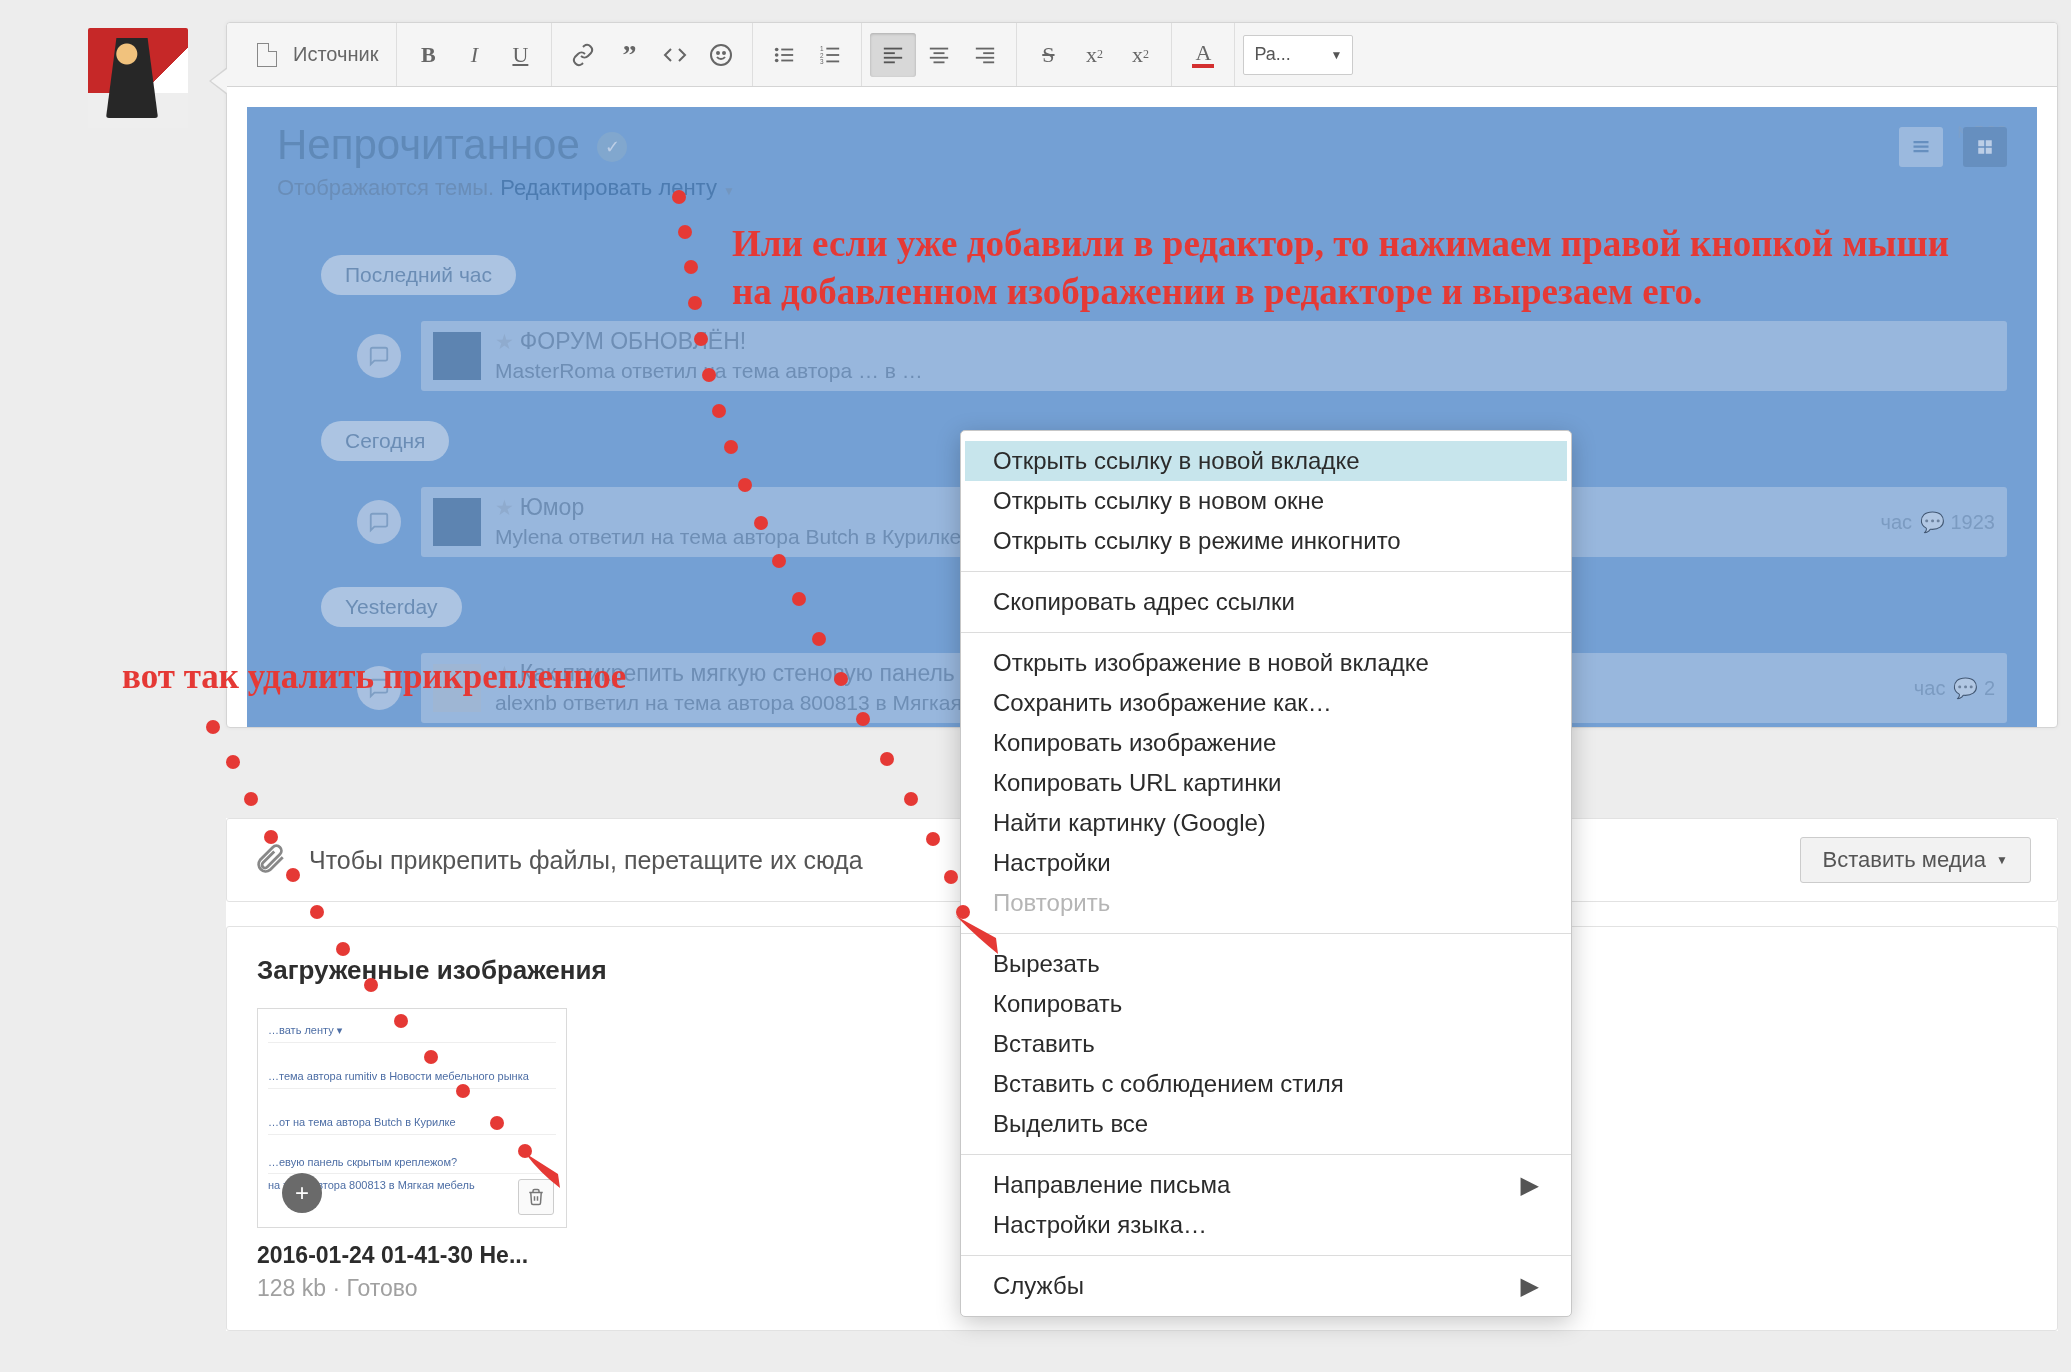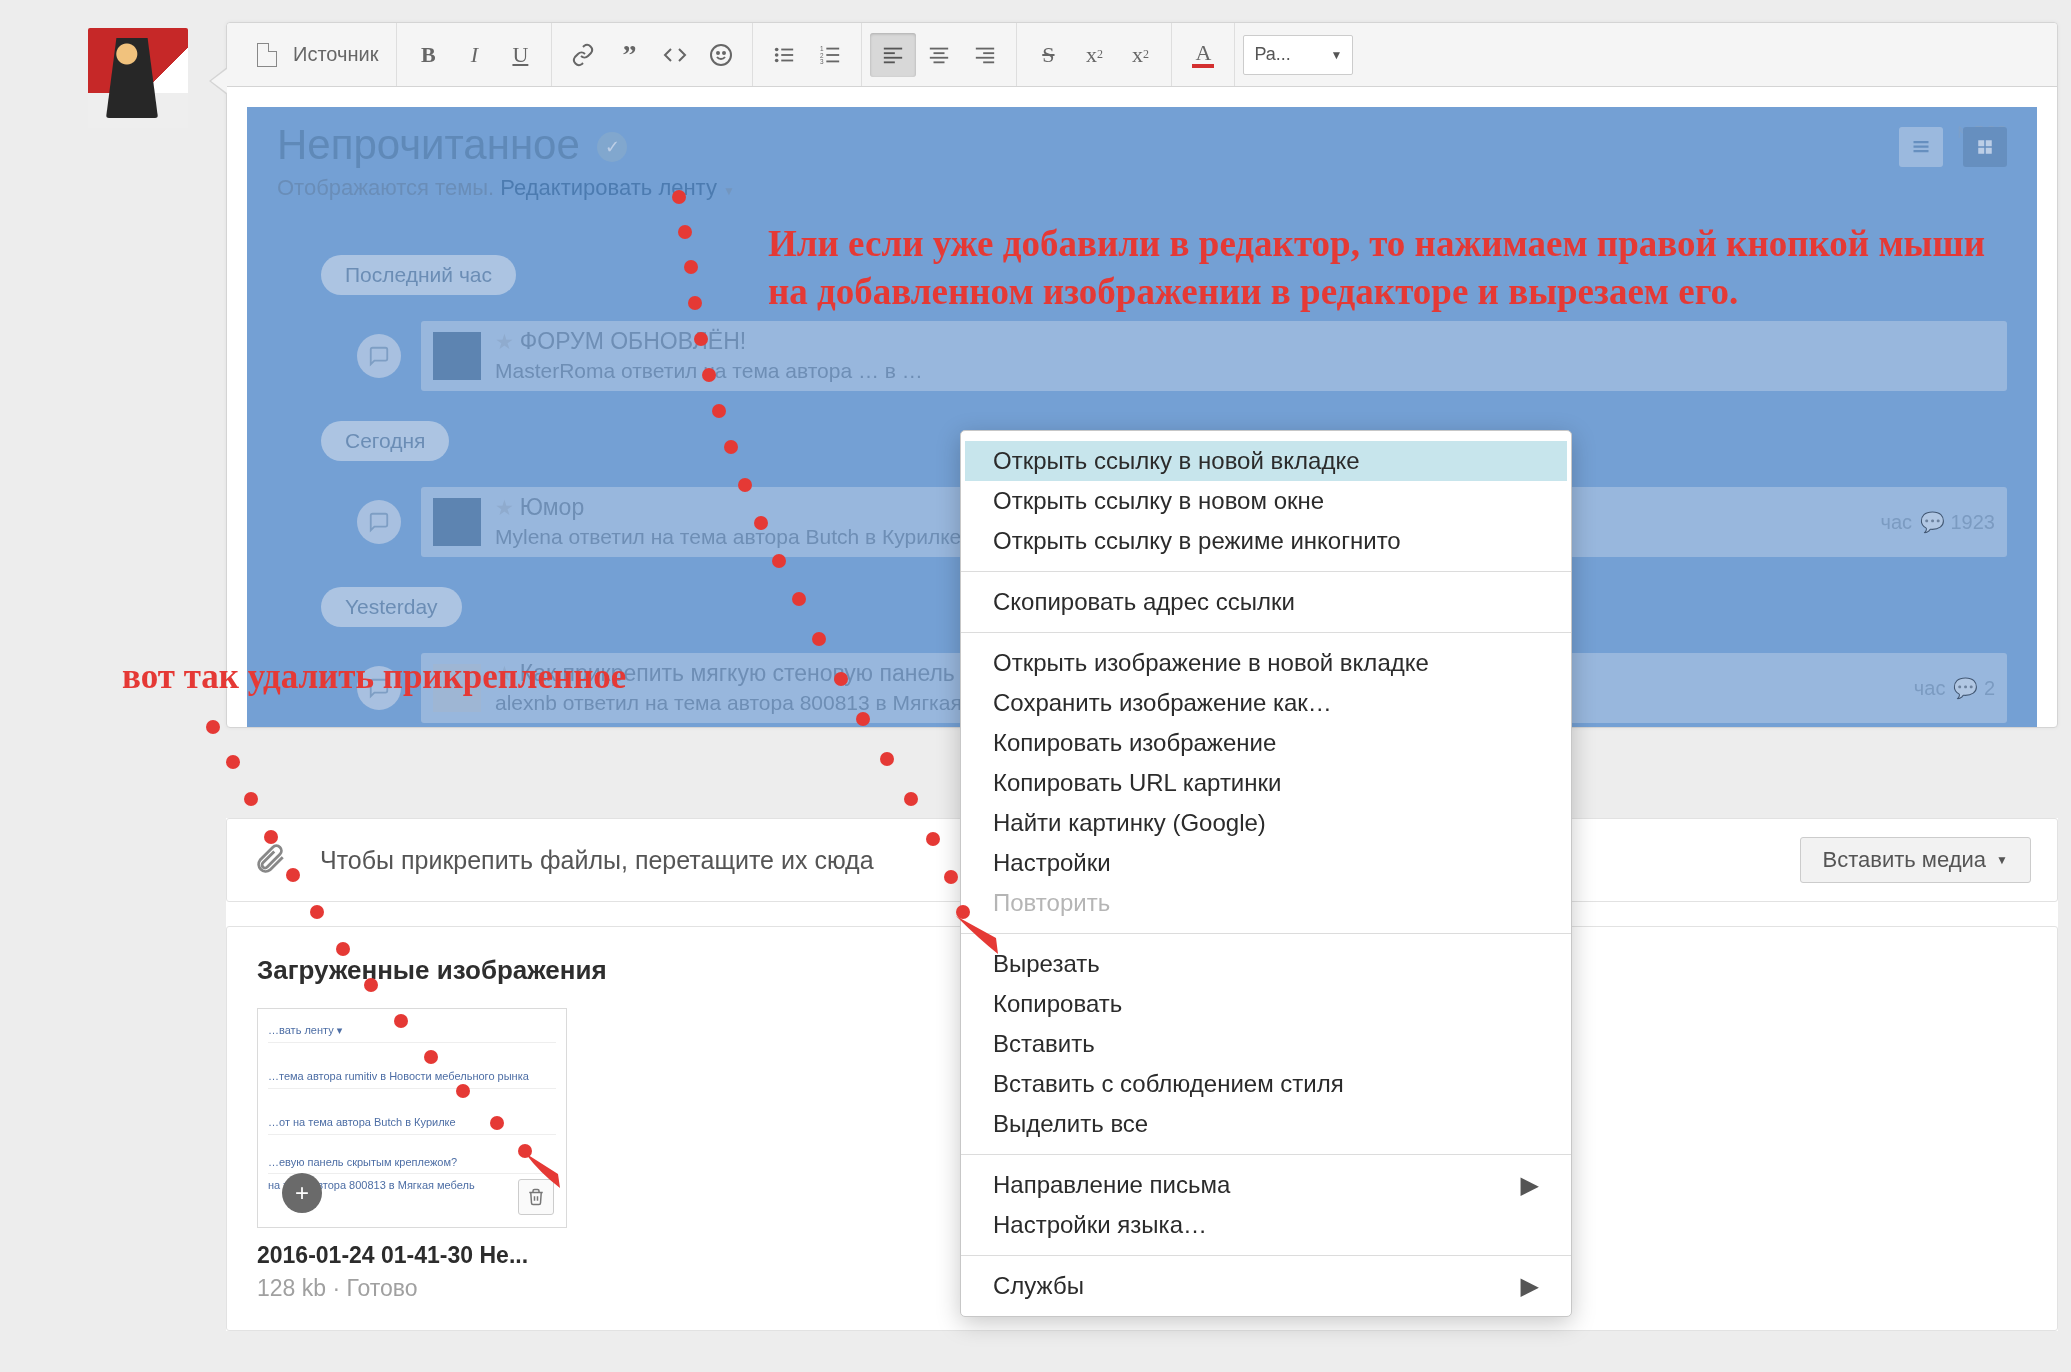--- a/index.html
+++ b/index.html
@@ -93,21 +93,21 @@
   .post-meta{color:#97adc4;font-size:20px;display:flex;align-items:center;gap:8px;}
   .post-meta .cmt::before{content:"💬 ";filter:grayscale(1) opacity(.7);}
 
   
   .attach-section{
     position:absolute;left:226px;top:818px;width:1832px;
     background:#fff;
   }
   .attach-bar{
     display:flex;align-items:center;height:84px;border:1px solid #e2e2e2;
-    padding:0 26px;border-radius:3px;gap:11px;
+    padding:0 26px;border-radius:3px;
   }
   .clip-ic{color:#888;margin-right:22px;}
   .attach-txt{flex:1;color:#555;font-size:25px;}
   .media-btn{
     height:46px;padding:0 22px;border:1px solid #ccc;background:#f2f2f2;
     color:#555;font-size:22px;border-radius:3px;cursor:pointer;
     display:flex;align-items:center;gap:10px;
   }
 
   .uploaded-panel{
@@ -432,21 +432,21 @@
   </div>
   <div class="ctx-sep"></div>
   <div class="ctx-sec">
     <div class="ctx-item">
         <span>Службы</span>
         <span class="ctx-arrow">▶</span>
       </div>
   </div>
 </div>
 
-<div class="anno big" style="left:768px;top:220px;width:1260px;">Или если уже добавили в редактор, то нажимаем правой кнопкой мыши на добавленном изображении в редакторе и вырезаем его.</div>
+<div class="anno big" style="left:732px;top:220px;width:1260px;">Или если уже добавили в редактор, то нажимаем правой кнопкой мыши на добавленном изображении в редакторе и вырезаем его.</div>
 <div class="anno" style="left:122px;top:654px;">вот так удалить прикрепленное</div>
 
 <div>
   <span class="dot" style="left:206px;top:720px;"></span>
   <span class="dot" style="left:226px;top:755px;"></span>
   <span class="dot" style="left:244px;top:792px;"></span>
   <span class="dot" style="left:264px;top:830px;"></span>
   <span class="dot" style="left:286px;top:868px;"></span>
   <span class="dot" style="left:310px;top:905px;"></span>
   <span class="dot" style="left:336px;top:942px;"></span>

